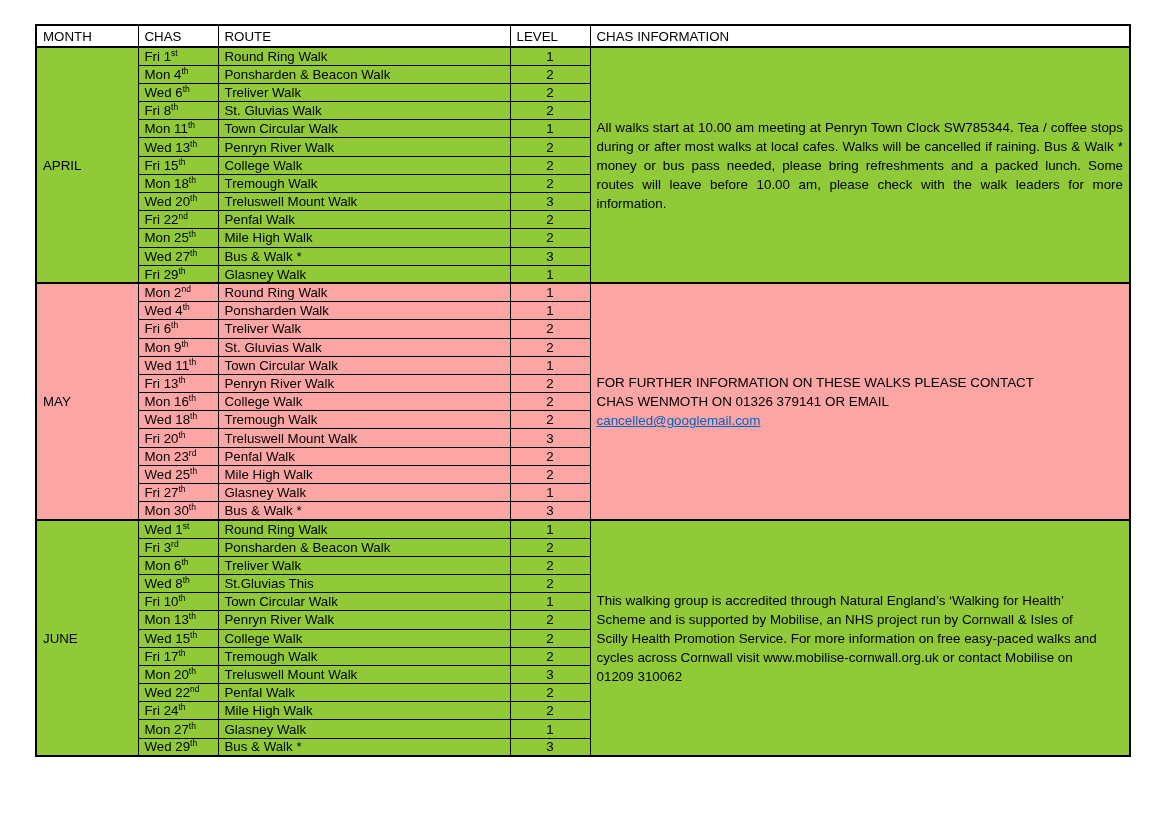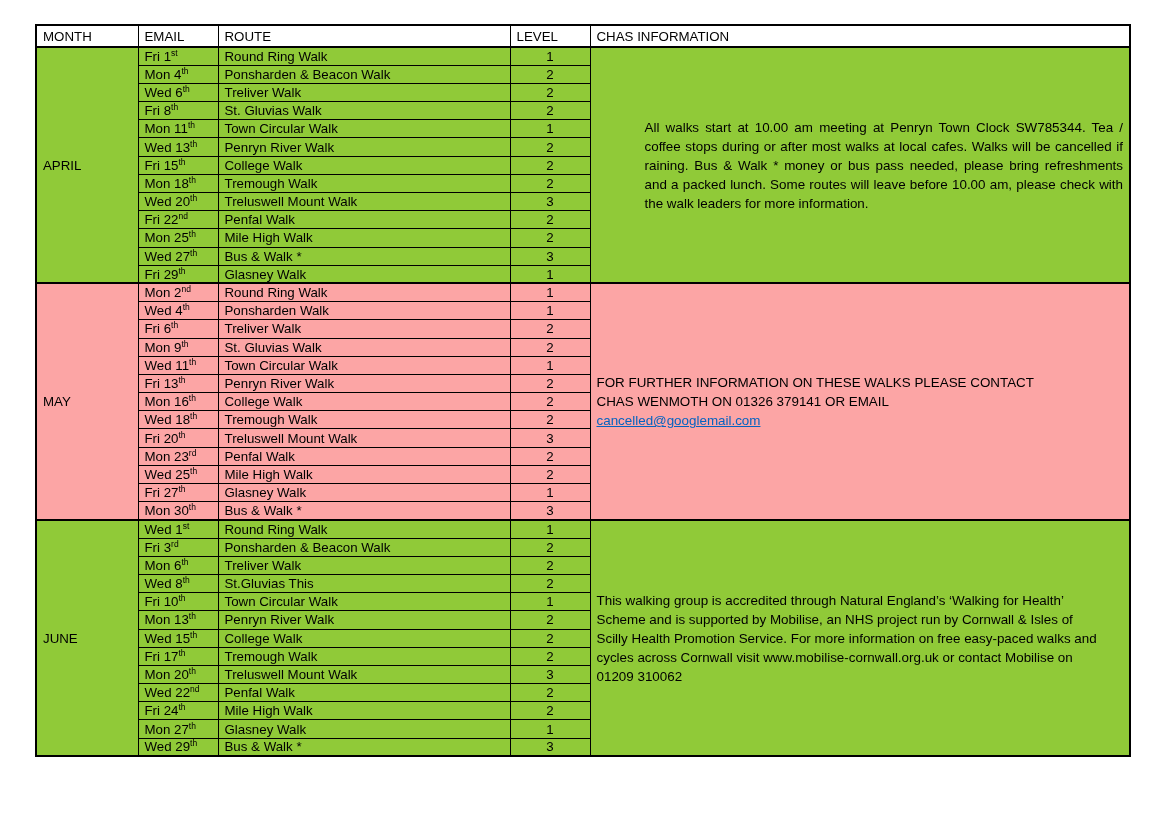--- a/index.html
+++ b/index.html
@@ -48,21 +48,21 @@
     font-size: 13.3px;
   }
   td.info-cell {
     vertical-align: middle;
     white-space: normal;
   }
   .info-text {
     font-size: 13.4px;
     line-height: 1.42;
   }
-  .info-text.justify { text-align: justify; margin-left: 48px; }
+  .info-text.justify { text-align: justify; }
   .ord {
     font-size: 8.5px;
     vertical-align: super;
     line-height: 0;
   }
   a.email-link {
     color: var(--blue, #0563C1);
     text-decoration: underline;
     cursor: pointer;
   }
@@ -76,21 +76,21 @@
     <colgroup>
       <col style="width:102px">
       <col style="width:80px">
       <col style="width:292px">
       <col style="width:80px">
       <col style="width:540px">
     </colgroup>
     <thead>
       <tr>
         <th>MONTH</th>
-        <th>EMAIL</th>
+        <th>CHAS</th>
         <th>ROUTE</th>
         <th class="center">LEVEL</th>
         <th class="center">CHAS INFORMATION</th>
       </tr>
     </thead>
     <tbody id="walks-body">
         <tr class="green section-start">
           <td rowspan="13" class="month-cell">APRIL</td>
           <td>Fri 1<span class="ord">st</span></td>
           <td>Round Ring Walk</td>

